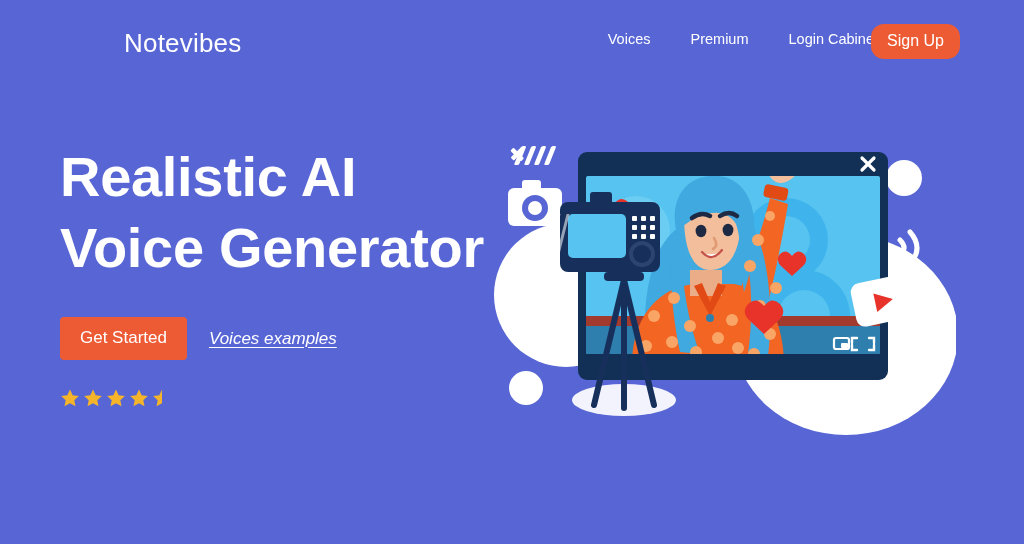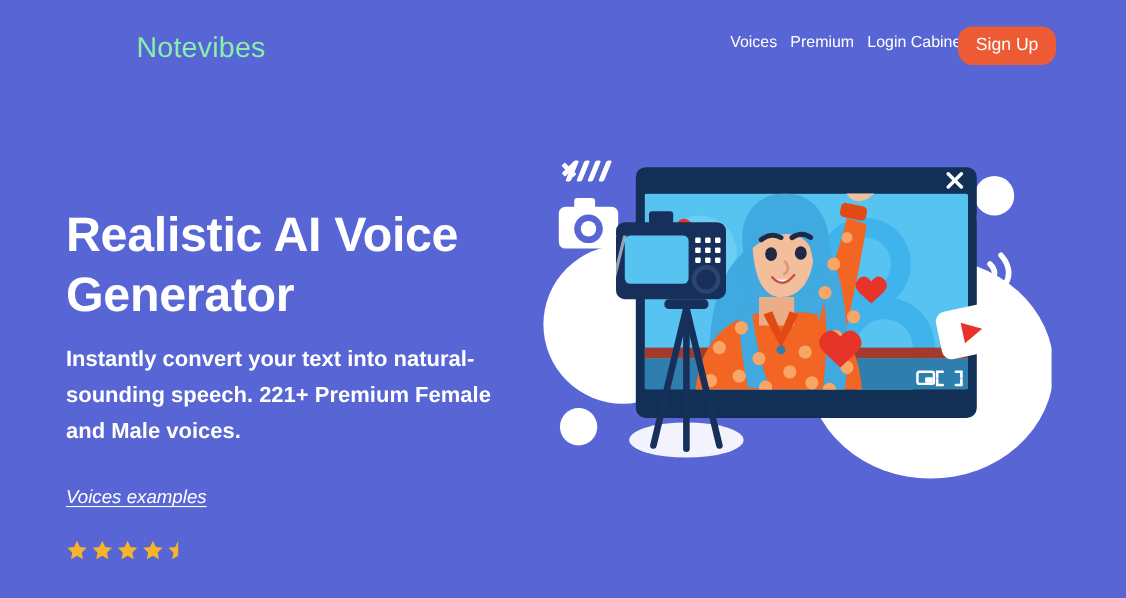--- a/index.html
+++ b/index.html
@@ -32,33 +32,33 @@
     height: 84px;
     display: flex;
     align-items: center;
   }
 
   .logo {
     position: absolute;
     left: 124px;
     top: 28px;
     font-size: 26px;
-    color: #86efac;
+    color: #ffffff;
     letter-spacing: 0.2px;
     font-weight: 400;
     white-space: nowrap;
   }
 
   .nav {
     position: absolute;
     right: 146px;
     top: 31px;
     display: flex;
     align-items: center;
-    gap: 12px;
+    gap: 40px;
   }
 
   .nav-link {
     color: #ffffff;
     font-size: 14.5px;
     text-decoration: none;
     white-space: nowrap;
     cursor: pointer;
   }
 
@@ -80,25 +80,24 @@
   
   .hero-left {
     position: absolute;
     left: 60px;
     top: 142px;
     width: 430px;
   }
 
   .headline {
     color: #ffffff;
-    font-size: 44px;
+    font-size: 56px;
     font-weight: bold;
     line-height: 1.26;
     letter-spacing: -0.3px;
-    margin-top: 44px;
   }
 
   .subhead {
     color: #ffffff;
     font-size: 20px;
     font-weight: bold;
     line-height: 1.62;
     margin-top: 14px;
     width: 418px;
   }
@@ -173,23 +172,23 @@
       <a class="nav-link">Login Cabinet</a>
     </div>
 
     <button class="signup-btn">Sign Up</button>
   </div>
 
   <div class="hero-left">
 
     <h1 class="headline">Realistic AI Voice Generator</h1>
 
-    <p class="subhead">Instantly convert your text into natural-sounding speech. 221+ Premium Female and Male voices.</p>
 
     <div class="cta-row">
+      <button class="get-started-btn">Get Started</button>
       <a class="voices-link">Voices examples</a>
     </div>
 
     <div class="rating-block">
 
       <div class="stars">
         <svg width="20" height="20" viewBox="0 0 24 24">
           <polygon points="12,1.8 15.2,8.6 22.6,9.5 17.2,14.6 18.6,22 12,18.4 5.4,22 6.8,14.6 1.4,9.5 8.8,8.6" fill="#F5B429"></polygon>
         </svg>
         <svg width="20" height="20" viewBox="0 0 24 24">

